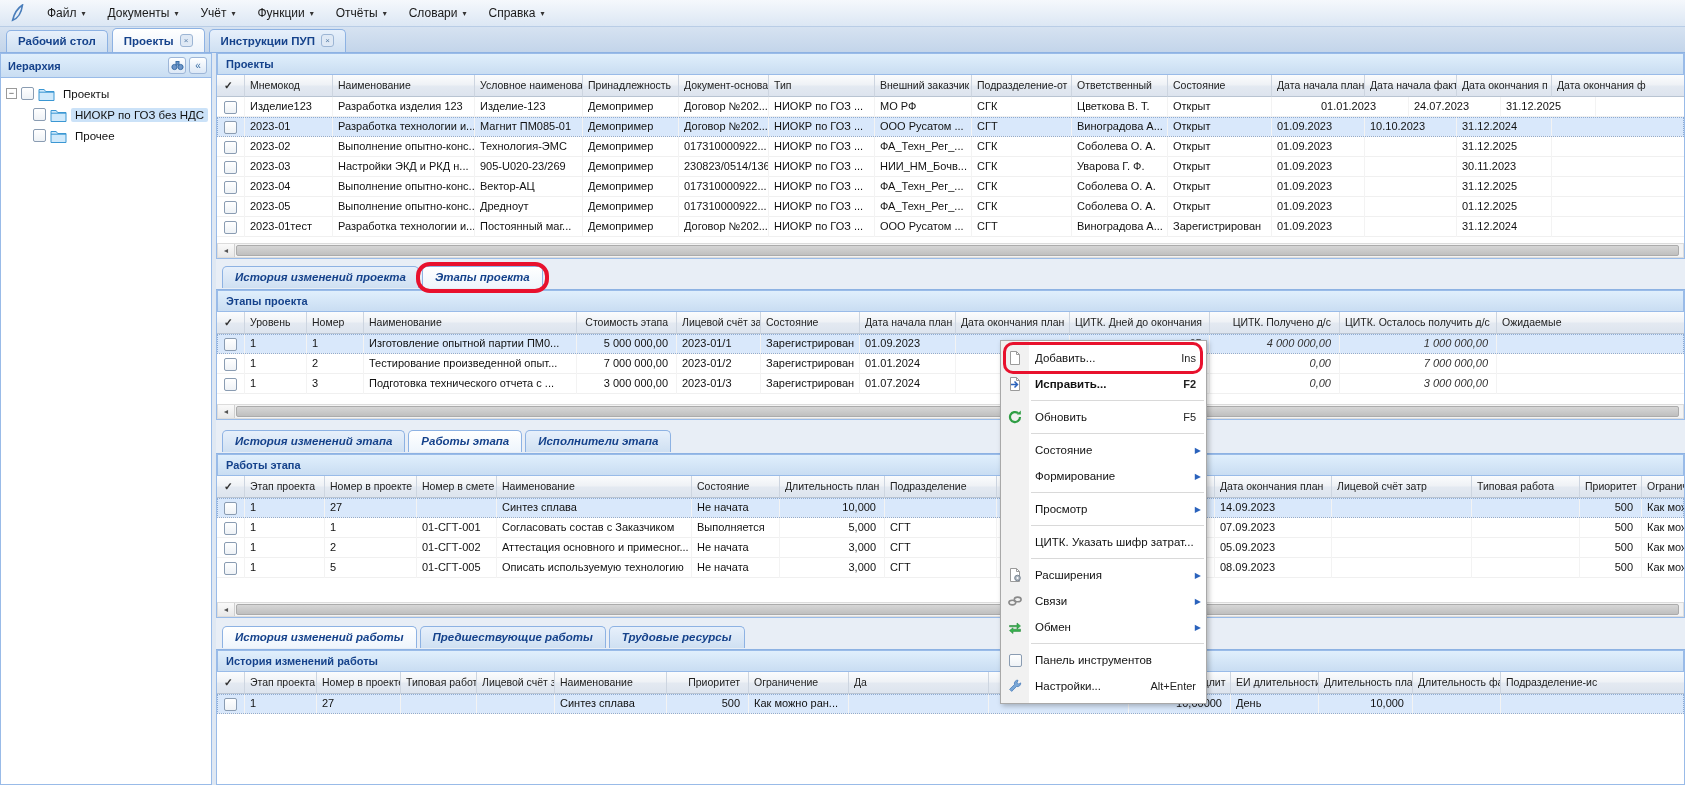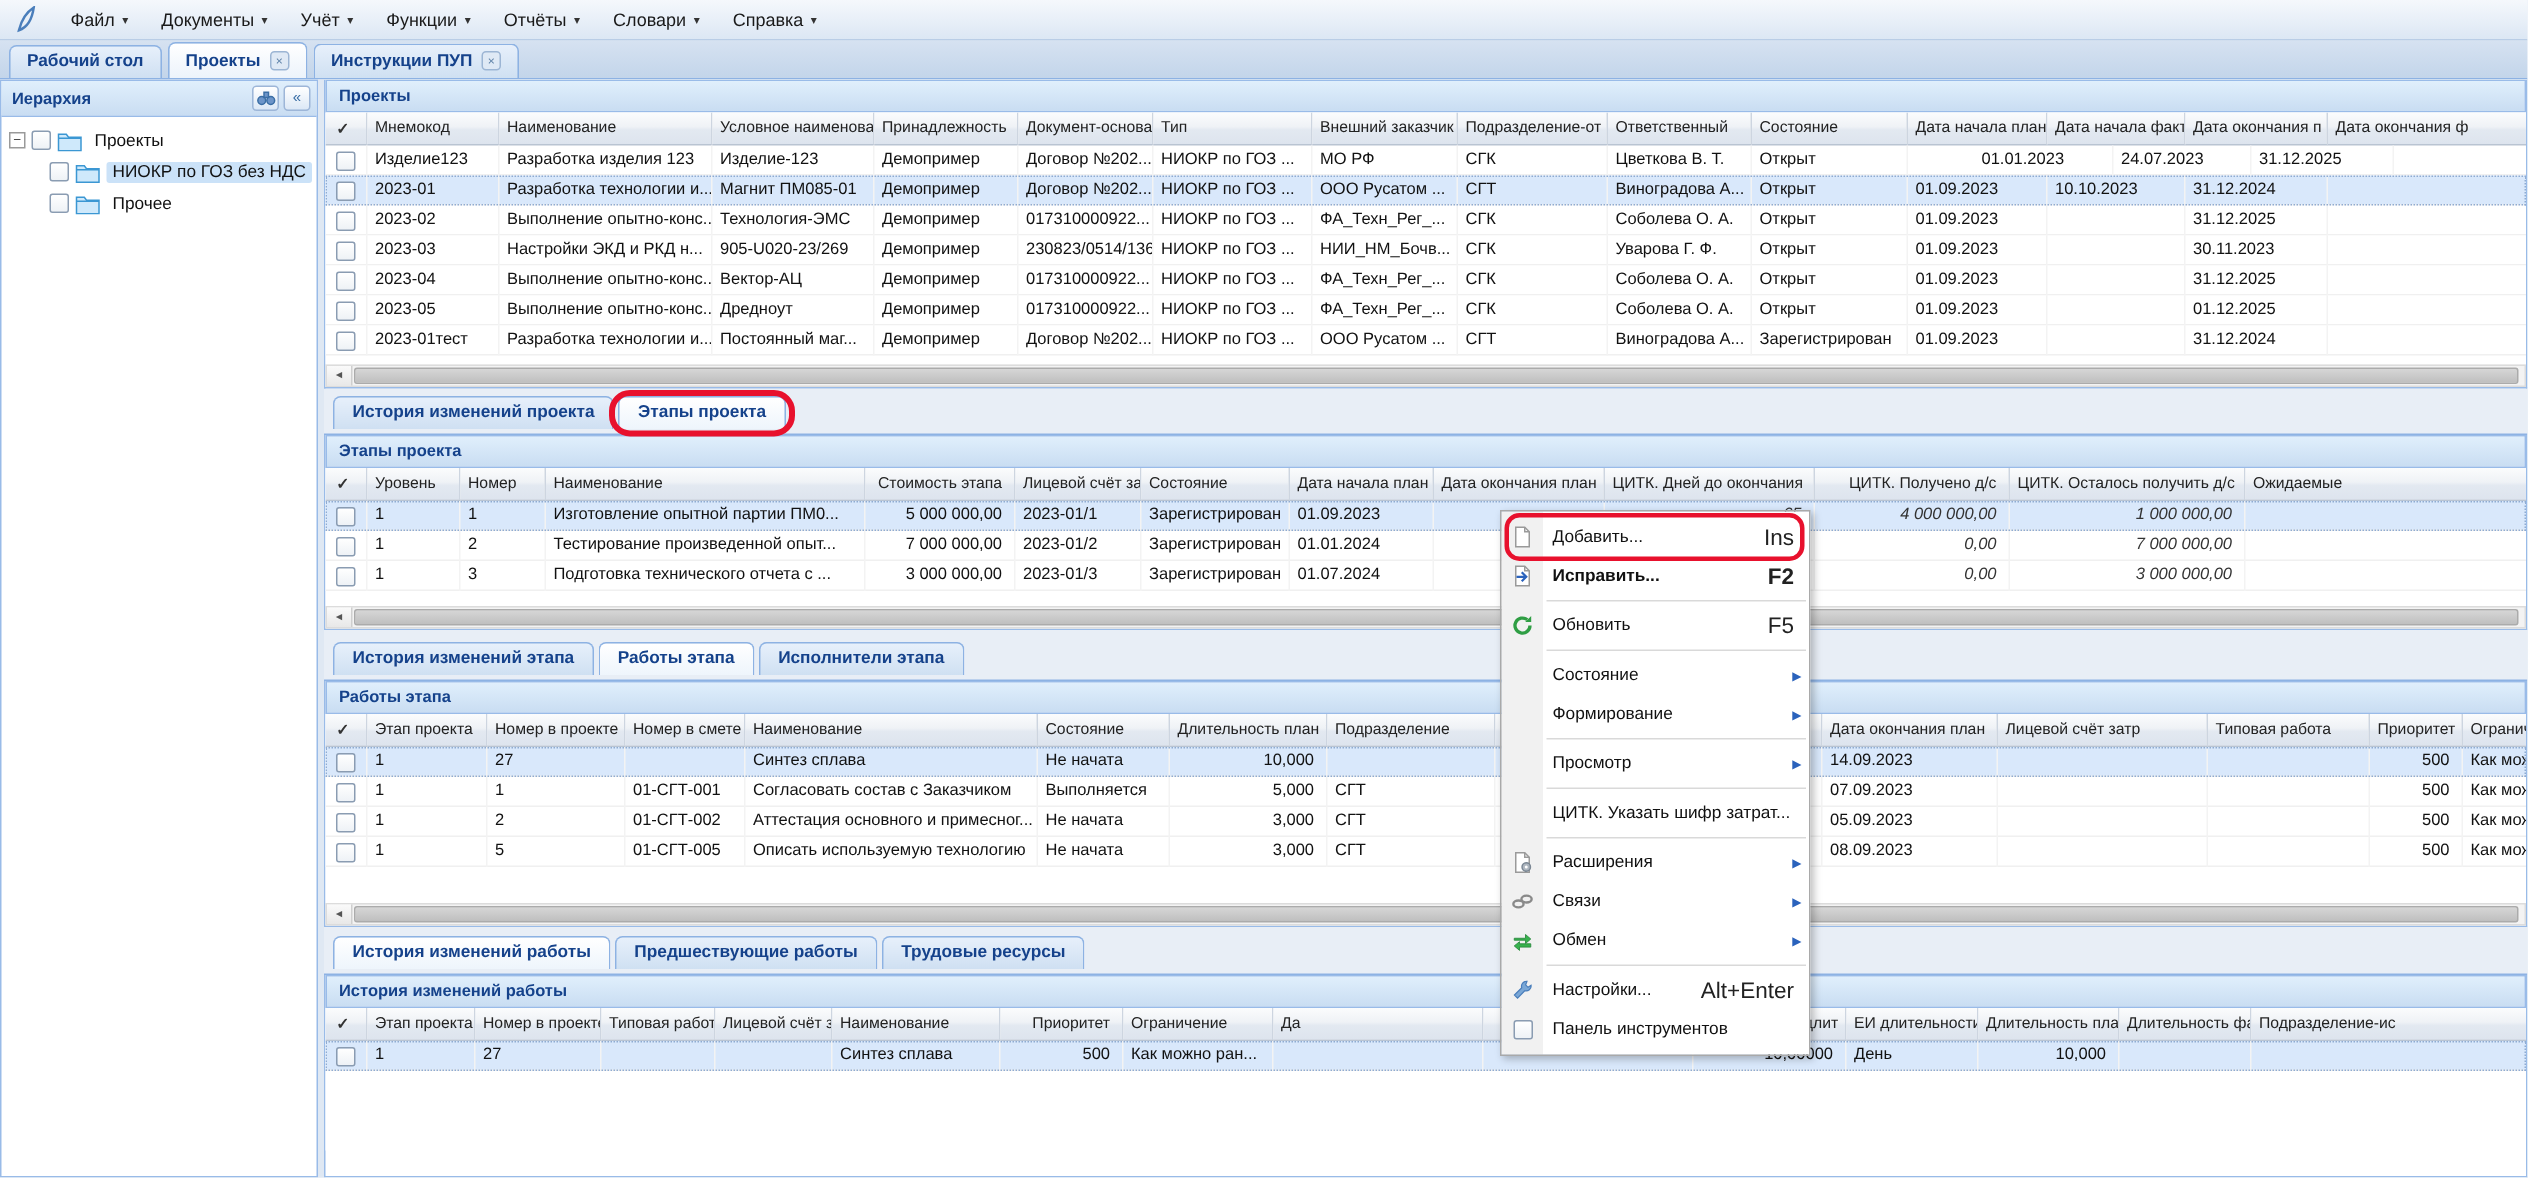--- a/index.html
+++ b/index.html
@@ -56,34 +56,34 @@
   .gc { flex:none; height:20px; font-size:11px; color:#111; padding:3px 5px 0 5px; white-space:nowrap; overflow:hidden; border-right:1px solid #f3f3f3; }
   .gc.gcheck { display:flex; align-items:center; justify-content:center; padding-top:0; }
   .gc.r, .ghc.r { text-align:right; padding-right:8px; }
   .gc.it { font-style:italic; color:#333; }
 
   .hscroll { height:15px; background:#f3f3f3; border:1px solid #dcdcdc; position:relative; }
   .sarrow { position:absolute; left:0; top:0; width:17px; height:13px; background:linear-gradient(#fafafa,#e8e8e8); border-right:1px solid #cfcfcf; font-size:7px; color:#555; text-align:center; line-height:13px; }
   .sthumb { position:absolute; left:18px; right:4px; top:1px; bottom:1px; background:linear-gradient(#d6d6d6,#bfbfbf); border:1px solid #ababab; border-radius:2px; }
 
   
-  .subtabs { display:flex; align-items:flex-start; height:26px; padding-left:6px; border-bottom:1px solid #8db2e3; margin-top:5px; }
+  .subtabs { display:flex; align-items:center; height:26px; padding-left:6px; border-bottom:1px solid #8db2e3; margin-top:5px;font-style:italic; }
   .stab { position:relative; margin-right:3px; padding:4px 12px 5px; font-size:11.5px; font-weight:bold; color:#15428b; background:linear-gradient(#e7f0fb,#cfe0f2); border:1px solid #8db2e3; border-bottom:none; border-radius:5px 5px 0 0; white-space:nowrap; }
   .stab.on { background:linear-gradient(#ffffff,#eef5fc); }
 
   
   .ring::after { content:""; position:absolute; inset:-5px -7px; border:4px solid #e8112d; border-radius:14px; pointer-events:none; z-index:80; }
 
   
   .cmenu { position:absolute; left:1000px; top:340px; width:207px; background:linear-gradient(to right,#f1f1f1 0,#f1f1f1 28px,#fff 28px); border:1px solid #a9a9a9; box-shadow:2px 2px 5px rgba(0,0,0,.25); z-index:50; padding:4px 0; }
   .mrow { position:relative; height:26px; display:flex; align-items:center; font-size:11.5px; color:#111; }
   .mrow.b { font-weight:bold; }
   .mico { width:28px; display:flex; align-items:center; justify-content:center; flex:none; }
   .mlabel { flex:1; padding-left:6px; white-space:nowrap; }
-  .mshort { padding-right:10px; font-size:15px; color:#222; }
+  .mshort { padding-right:10px; font-size:11px; color:#222; }
   .marrow { position:absolute; right:5px; font-size:8px; color:#2a62bc; }
   .msep { height:1px; background:#d9d9d9; margin:3px 2px 3px 30px; }
   .mrow.ring::after { inset:-3px 3px -3px 2px; border-width:3.5px; border-radius:10px; }
 </style>
 </head>
 <body>
 
 <div class="app">
 
   <div class="menubar">
@@ -677,26 +677,26 @@
           <path d="M2.5 6.5h7.5V4l3.5 3-3.5 3V7.8H2.5z" fill="#37b24d" stroke="#2b8a3e" stroke-width="0.6"></path>
           <path d="M13.5 9.8H6V12L2.5 9 6 6.2v1.4h7.5z" fill="#37b24d" stroke="#2b8a3e" stroke-width="0.6" transform="translate(0,2.6)"></path>
         </svg>
       </span>
       <span class="mlabel">Обмен</span>
       <span class="marrow">▶</span>
     </div>
     <div class="msep"></div>
     <div class="mrow">
       <span class="mico">
+        <span class="cb"></span>
+      </span>
+      <span class="mlabel">Панель инструментов</span>
+    </div>
+    <div class="mrow">
+      <span class="mico">
         <svg width="16" height="16" viewBox="0 0 16 16">
           <path d="M11 2.2a3.3 3.3 0 0 0-3.5 4.3L2.6 11.3l2.1 2.1 4.8-4.9a3.3 3.3 0 0 0 4.2-3.6l-2 1.3-1.6-1.6z" fill="#7aa7d6" stroke="#4a7ebb" stroke-width="0.8"></path>
         </svg>
       </span>
       <span class="mlabel">Настройки...</span>
       <span class="mshort">Alt+Enter</span>
     </div>
-    <div class="mrow">
-      <span class="mico">
-        <span class="cb"></span>
-      </span>
-      <span class="mlabel">Панель инструментов</span>
-    </div>
   </div>
 
 </body></html>

